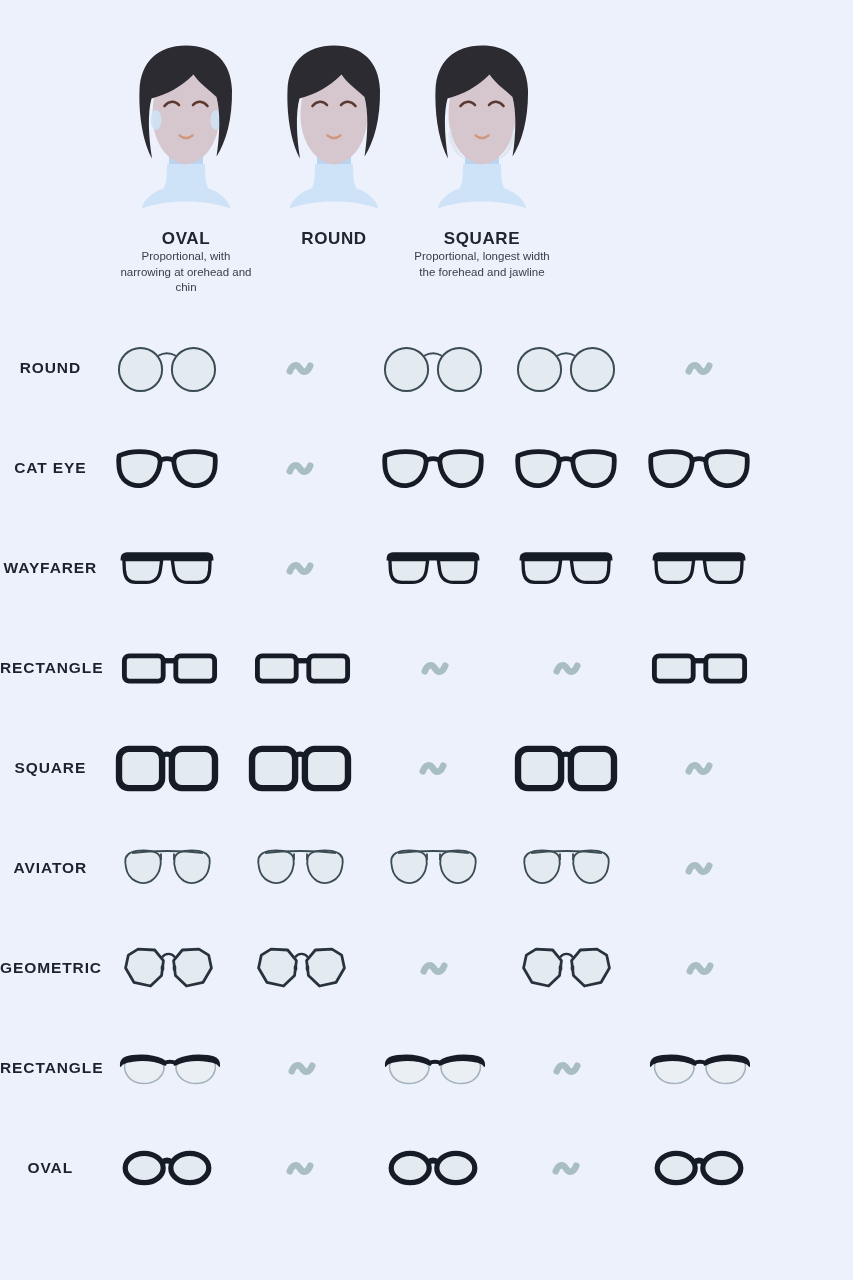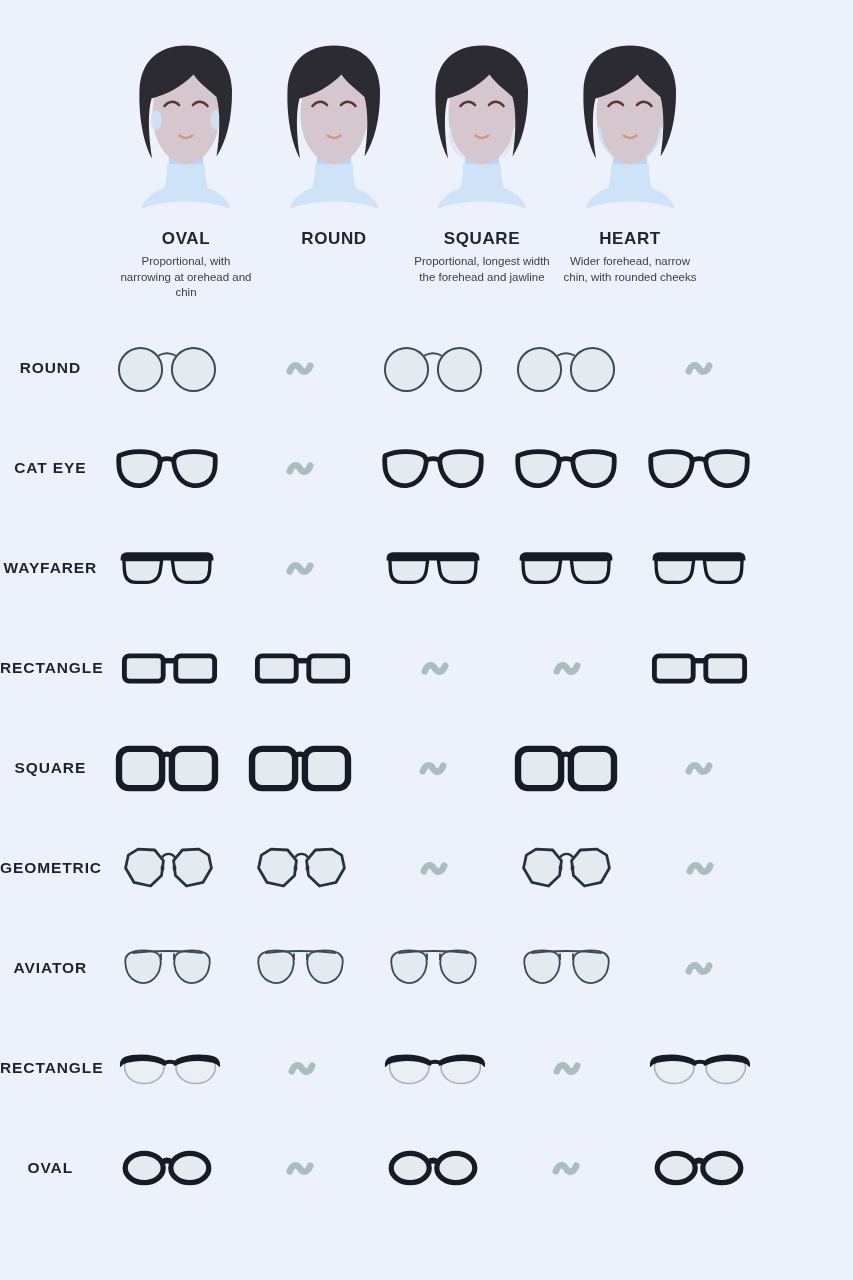--- a/index.html
+++ b/index.html
@@ -8,21 +8,21 @@
     background:#edf1fb;
     font-family:"Liberation Sans",sans-serif;
     overflow:hidden;
   }
   .board{width:766px;height:1280px}
   
   .header{display:flex;padding:40px 0 0 112px;height:278px;box-sizing:content-box}
   .face-col{width:148px;display:flex;flex-direction:column;align-items:center;text-align:center}
   .face-illu{width:122px;height:176px;flex:0 0 auto}
   .face-name{font-size:17px;font-weight:700;letter-spacing:.6px;color:#20252e;margin-top:13px}
-  .face-desc{font-size:11.5px;color:#394049;line-height:1.36;margin-top:5px;max-width:142px}
+  .face-desc{font-size:11.5px;color:#394049;line-height:1.36;max-width:142px}
   
   .grid{margin-top:0}
   .grid-row{display:flex;height:100px;align-items:center}
   .row-label{width:112px;text-align:center;font-weight:700;font-size:15.5px;letter-spacing:.9px;color:#1d232e}
   .cell{width:148px;display:flex;justify-content:center;align-items:center}
   svg{display:block}
 </style>
 </head>
 <body>
 
@@ -71,38 +71,20 @@
     </g>
 
     <path d="M61 5.5 C33 5.5 15.5 22 14.5 50 C13.5 77 18.5 103 27 118.5 C23.5 96 22.5 73 26.5 58.5 C42 54.5 56 47 68.5 34.5 C75 44 85.5 51 91.5 57 C95.5 71 95 95 91.5 116.5 C101 102 107.5 79 107 50 C106 21.5 89 5.5 61 5.5 Z" fill="#2c2b31"></path>
     <path d="M39.5 66 C44 60.5 50 60.5 54 65" stroke="#5c382f" stroke-width="2.6" fill="none" stroke-linecap="round"></path>
     <path d="M68 65 C72 60.5 78 60.5 82.5 66" stroke="#5c382f" stroke-width="2.6" fill="none" stroke-linecap="round"></path>
     <path d="M54.5 95.5 C58.5 98.5 63.5 98.5 67.5 95.5" stroke="#d0977f" stroke-width="2.4" fill="none" stroke-linecap="round"></path>
   </svg>
         <div class="face-name">SQUARE</div>
         <div class="face-desc">Proportional, longest width the forehead and jawline</div>
       </div>
-      <div class="face-col">
-        <svg class="face-illu" viewBox="0 0 122 176" xmlns="http://www.w3.org/2000/svg">
-    <path d="M44 112 L78 112 L78 140 C70 146 52 146 44 140 Z" fill="#bad4f1"></path>
-    <path d="M42 124 C42 136 41 144 39 148 C28 152 19 159 16.5 168.5 C34 162.5 48 161.5 61 161.5 C74 161.5 88 162.5 105.5 168.5 C103 159 94 152 83 148 C81 144 80 136 80 124 Z" fill="#cfe3f8"></path>
-    <path d="M27.5 75 C27.5 43 41.5 27.5 61 27.5 C80.5 27.5 94.5 43 94.5 75 C94.5 101 80.5 122.5 61 124.5 C41.5 122.5 27.5 101 27.5 75 Z" fill="#d6c7ce"></path>
-
-    <g>
-      <path d="M31 86 C32.5 101 39 113 49 119.5 C38 115 30.5 104 28.5 92 C28.8 88.5 29.6 86.8 31 86 Z" fill="#cfe3f8" opacity=".9"></path>
-      <path d="M91 86 C89.5 101 83 113 73 119.5 C84 115 91.5 104 93.5 92 C93.2 88.5 92.4 86.8 91 86 Z" fill="#cfe3f8" opacity=".9"></path>
-    </g>
-    <path d="M61 5.5 C33 5.5 15.5 22 14.5 50 C13.5 77 18.5 103 27 118.5 C23.5 96 22.5 73 26.5 58.5 C42 54.5 56 47 68.5 34.5 C75 44 85.5 51 91.5 57 C95.5 71 95 95 91.5 116.5 C101 102 107.5 79 107 50 C106 21.5 89 5.5 61 5.5 Z" fill="#2c2b31"></path>
-    <path d="M39.5 66 C44 60.5 50 60.5 54 65" stroke="#5c382f" stroke-width="2.6" fill="none" stroke-linecap="round"></path>
-    <path d="M68 65 C72 60.5 78 60.5 82.5 66" stroke="#5c382f" stroke-width="2.6" fill="none" stroke-linecap="round"></path>
-    <path d="M54.5 95.5 C58.5 98.5 63.5 98.5 67.5 95.5" stroke="#d0977f" stroke-width="2.4" fill="none" stroke-linecap="round"></path>
-  </svg>
-        <div class="face-name">HEART</div>
-        <div class="face-desc">Wider forehead, narrow chin, with rounded cheeks</div>
-      </div>
     </div>
   <div class="grid">
       <div class="grid-row">
         <div class="row-label">ROUND</div>
         <div class="cell">
           <svg width="102" height="51" viewBox="0 0 104 52" xmlns="http://www.w3.org/2000/svg">
     <circle cx="25" cy="27" r="22" fill="#e3eaf0" stroke="#3b4b54" stroke-width="2"></circle>
     <circle cx="79" cy="27" r="22" fill="#e3eaf0" stroke="#3b4b54" stroke-width="2"></circle>
     <path d="M43 13 Q52 8 61 13" fill="none" stroke="#3b4b54" stroke-width="2"></path>
   </svg>
@@ -257,20 +239,60 @@
         <div class="cell">
           <svg width="28" height="17" viewBox="0 0 30 18" xmlns="http://www.w3.org/2000/svg">
     <path d="M4 12 C7 4 12 4 15 9 C18 14 23 14 26 6" stroke="#a8bec0" stroke-width="7" fill="none" stroke-linecap="round"></path>
   </svg>
         </div>
         <div class="cell">
           <svg width="104" height="47" viewBox="0 0 106 48" xmlns="http://www.w3.org/2000/svg">
     <rect x="4" y="4" width="44" height="40" rx="10" fill="#e3eaf0" stroke="#151c26" stroke-width="6.5"></rect>
     <rect x="58" y="4" width="44" height="40" rx="10" fill="#e3eaf0" stroke="#151c26" stroke-width="6.5"></rect>
     <path d="M48 12 C50.5 8.5 55.5 8.5 58 12" fill="none" stroke="#151c26" stroke-width="5.5"></path>
+  </svg>
+        </div>
+        <div class="cell">
+          <svg width="28" height="17" viewBox="0 0 30 18" xmlns="http://www.w3.org/2000/svg">
+    <path d="M4 12 C7 4 12 4 15 9 C18 14 23 14 26 6" stroke="#a8bec0" stroke-width="7" fill="none" stroke-linecap="round"></path>
+  </svg>
+        </div>
+      </div>
+      <div class="grid-row">
+        <div class="row-label">AVIATOR</div>
+        <div class="cell">
+          <svg width="97" height="43" viewBox="0 0 104 46" xmlns="http://www.w3.org/2000/svg">
+    <path d="M7 12 C9 6 16 3.5 26 3.5 C36 3.5 43 6 44.5 12 C46 20 43 31 34 36.5 C24 42 10 36 7.5 22 C6.6 18 6.4 15 7 12 Z" fill="#e3eaf0" stroke="#3b4b54" stroke-width="2"></path>
+    <path d="M97 12 C95 6 88 3.5 78 3.5 C68 3.5 61 6 59.5 12 C58 20 61 31 70 36.5 C80 42 94 36 96.5 22 C97.4 18 97.6 15 97 12 Z" fill="#e3eaf0" stroke="#3b4b54" stroke-width="2"></path>
+    <path d="M14 6.5 C35 3.5 69 3.5 90 6.5" fill="none" stroke="#3b4b54" stroke-width="2"></path>
+    <path d="M45 7 L45 14 M59 7 L59 14" stroke="#3b4b54" stroke-width="2"></path>
+  </svg>
+        </div>
+        <div class="cell">
+          <svg width="97" height="43" viewBox="0 0 104 46" xmlns="http://www.w3.org/2000/svg">
+    <path d="M7 12 C9 6 16 3.5 26 3.5 C36 3.5 43 6 44.5 12 C46 20 43 31 34 36.5 C24 42 10 36 7.5 22 C6.6 18 6.4 15 7 12 Z" fill="#e3eaf0" stroke="#3b4b54" stroke-width="2"></path>
+    <path d="M97 12 C95 6 88 3.5 78 3.5 C68 3.5 61 6 59.5 12 C58 20 61 31 70 36.5 C80 42 94 36 96.5 22 C97.4 18 97.6 15 97 12 Z" fill="#e3eaf0" stroke="#3b4b54" stroke-width="2"></path>
+    <path d="M14 6.5 C35 3.5 69 3.5 90 6.5" fill="none" stroke="#3b4b54" stroke-width="2"></path>
+    <path d="M45 7 L45 14 M59 7 L59 14" stroke="#3b4b54" stroke-width="2"></path>
+  </svg>
+        </div>
+        <div class="cell">
+          <svg width="97" height="43" viewBox="0 0 104 46" xmlns="http://www.w3.org/2000/svg">
+    <path d="M7 12 C9 6 16 3.5 26 3.5 C36 3.5 43 6 44.5 12 C46 20 43 31 34 36.5 C24 42 10 36 7.5 22 C6.6 18 6.4 15 7 12 Z" fill="#e3eaf0" stroke="#3b4b54" stroke-width="2"></path>
+    <path d="M97 12 C95 6 88 3.5 78 3.5 C68 3.5 61 6 59.5 12 C58 20 61 31 70 36.5 C80 42 94 36 96.5 22 C97.4 18 97.6 15 97 12 Z" fill="#e3eaf0" stroke="#3b4b54" stroke-width="2"></path>
+    <path d="M14 6.5 C35 3.5 69 3.5 90 6.5" fill="none" stroke="#3b4b54" stroke-width="2"></path>
+    <path d="M45 7 L45 14 M59 7 L59 14" stroke="#3b4b54" stroke-width="2"></path>
+  </svg>
+        </div>
+        <div class="cell">
+          <svg width="97" height="43" viewBox="0 0 104 46" xmlns="http://www.w3.org/2000/svg">
+    <path d="M7 12 C9 6 16 3.5 26 3.5 C36 3.5 43 6 44.5 12 C46 20 43 31 34 36.5 C24 42 10 36 7.5 22 C6.6 18 6.4 15 7 12 Z" fill="#e3eaf0" stroke="#3b4b54" stroke-width="2"></path>
+    <path d="M97 12 C95 6 88 3.5 78 3.5 C68 3.5 61 6 59.5 12 C58 20 61 31 70 36.5 C80 42 94 36 96.5 22 C97.4 18 97.6 15 97 12 Z" fill="#e3eaf0" stroke="#3b4b54" stroke-width="2"></path>
+    <path d="M14 6.5 C35 3.5 69 3.5 90 6.5" fill="none" stroke="#3b4b54" stroke-width="2"></path>
+    <path d="M45 7 L45 14 M59 7 L59 14" stroke="#3b4b54" stroke-width="2"></path>
   </svg>
         </div>
         <div class="cell">
           <svg width="28" height="17" viewBox="0 0 30 18" xmlns="http://www.w3.org/2000/svg">
     <path d="M4 12 C7 4 12 4 15 9 C18 14 23 14 26 6" stroke="#a8bec0" stroke-width="7" fill="none" stroke-linecap="round"></path>
   </svg>
         </div>
       </div>
       <div class="grid-row">
         <div class="row-label">GEOMETRIC</div>
@@ -306,60 +328,20 @@
     <ellipse cx="58.5" cy="26" rx="2" ry="3.2" fill="#27323c"></ellipse>
   </svg>
         </div>
         <div class="cell">
           <svg width="28" height="17" viewBox="0 0 30 18" xmlns="http://www.w3.org/2000/svg">
     <path d="M4 12 C7 4 12 4 15 9 C18 14 23 14 26 6" stroke="#a8bec0" stroke-width="7" fill="none" stroke-linecap="round"></path>
   </svg>
         </div>
       </div>
       <div class="grid-row">
-        <div class="row-label">AVIATOR</div>
-        <div class="cell">
-          <svg width="97" height="43" viewBox="0 0 104 46" xmlns="http://www.w3.org/2000/svg">
-    <path d="M7 12 C9 6 16 3.5 26 3.5 C36 3.5 43 6 44.5 12 C46 20 43 31 34 36.5 C24 42 10 36 7.5 22 C6.6 18 6.4 15 7 12 Z" fill="#e3eaf0" stroke="#3b4b54" stroke-width="2"></path>
-    <path d="M97 12 C95 6 88 3.5 78 3.5 C68 3.5 61 6 59.5 12 C58 20 61 31 70 36.5 C80 42 94 36 96.5 22 C97.4 18 97.6 15 97 12 Z" fill="#e3eaf0" stroke="#3b4b54" stroke-width="2"></path>
-    <path d="M14 6.5 C35 3.5 69 3.5 90 6.5" fill="none" stroke="#3b4b54" stroke-width="2"></path>
-    <path d="M45 7 L45 14 M59 7 L59 14" stroke="#3b4b54" stroke-width="2"></path>
-  </svg>
-        </div>
-        <div class="cell">
-          <svg width="97" height="43" viewBox="0 0 104 46" xmlns="http://www.w3.org/2000/svg">
-    <path d="M7 12 C9 6 16 3.5 26 3.5 C36 3.5 43 6 44.5 12 C46 20 43 31 34 36.5 C24 42 10 36 7.5 22 C6.6 18 6.4 15 7 12 Z" fill="#e3eaf0" stroke="#3b4b54" stroke-width="2"></path>
-    <path d="M97 12 C95 6 88 3.5 78 3.5 C68 3.5 61 6 59.5 12 C58 20 61 31 70 36.5 C80 42 94 36 96.5 22 C97.4 18 97.6 15 97 12 Z" fill="#e3eaf0" stroke="#3b4b54" stroke-width="2"></path>
-    <path d="M14 6.5 C35 3.5 69 3.5 90 6.5" fill="none" stroke="#3b4b54" stroke-width="2"></path>
-    <path d="M45 7 L45 14 M59 7 L59 14" stroke="#3b4b54" stroke-width="2"></path>
-  </svg>
-        </div>
-        <div class="cell">
-          <svg width="97" height="43" viewBox="0 0 104 46" xmlns="http://www.w3.org/2000/svg">
-    <path d="M7 12 C9 6 16 3.5 26 3.5 C36 3.5 43 6 44.5 12 C46 20 43 31 34 36.5 C24 42 10 36 7.5 22 C6.6 18 6.4 15 7 12 Z" fill="#e3eaf0" stroke="#3b4b54" stroke-width="2"></path>
-    <path d="M97 12 C95 6 88 3.5 78 3.5 C68 3.5 61 6 59.5 12 C58 20 61 31 70 36.5 C80 42 94 36 96.5 22 C97.4 18 97.6 15 97 12 Z" fill="#e3eaf0" stroke="#3b4b54" stroke-width="2"></path>
-    <path d="M14 6.5 C35 3.5 69 3.5 90 6.5" fill="none" stroke="#3b4b54" stroke-width="2"></path>
-    <path d="M45 7 L45 14 M59 7 L59 14" stroke="#3b4b54" stroke-width="2"></path>
-  </svg>
-        </div>
-        <div class="cell">
-          <svg width="97" height="43" viewBox="0 0 104 46" xmlns="http://www.w3.org/2000/svg">
-    <path d="M7 12 C9 6 16 3.5 26 3.5 C36 3.5 43 6 44.5 12 C46 20 43 31 34 36.5 C24 42 10 36 7.5 22 C6.6 18 6.4 15 7 12 Z" fill="#e3eaf0" stroke="#3b4b54" stroke-width="2"></path>
-    <path d="M97 12 C95 6 88 3.5 78 3.5 C68 3.5 61 6 59.5 12 C58 20 61 31 70 36.5 C80 42 94 36 96.5 22 C97.4 18 97.6 15 97 12 Z" fill="#e3eaf0" stroke="#3b4b54" stroke-width="2"></path>
-    <path d="M14 6.5 C35 3.5 69 3.5 90 6.5" fill="none" stroke="#3b4b54" stroke-width="2"></path>
-    <path d="M45 7 L45 14 M59 7 L59 14" stroke="#3b4b54" stroke-width="2"></path>
-  </svg>
-        </div>
-        <div class="cell">
-          <svg width="28" height="17" viewBox="0 0 30 18" xmlns="http://www.w3.org/2000/svg">
-    <path d="M4 12 C7 4 12 4 15 9 C18 14 23 14 26 6" stroke="#a8bec0" stroke-width="7" fill="none" stroke-linecap="round"></path>
-  </svg>
-        </div>
-      </div>
-      <div class="grid-row">
         <div class="row-label">RECTANGLE</div>
         <div class="cell">
           <svg width="104" height="35" viewBox="0 0 106 36" xmlns="http://www.w3.org/2000/svg">
     <path d="M7 12 C16 8 32 8 43 12 C46.5 13.5 47.5 16 46.5 20 C44 28.5 36 33.5 26 33.5 C15.5 33.5 8.5 27.5 6.5 19 C6 16 6.2 13.5 7 12 Z" fill="#e9eff3" stroke="#a3b2bc" stroke-width="1.6"></path>
     <path d="M99 12 C90 8 74 8 63 12 C59.5 13.5 58.5 16 59.5 20 C62 28.5 70 33.5 80 33.5 C90.5 33.5 97.5 27.5 99.5 19 C100 16 99.8 13.5 99 12 Z" fill="#e9eff3" stroke="#a3b2bc" stroke-width="1.6"></path>
     <path d="M1.5 15 C1 7.5 7 5 14 4.2 C27 2.6 38 4.4 45.5 8 C48.5 9.4 49.5 11.5 49.3 13.8 C49.2 15 48.4 15.6 47.2 15 C38 10.5 26 9.5 15 11 C8 12 4 13.5 2.6 16.2 C2 17 1.6 16.4 1.5 15 Z" fill="#151c26"></path>
     <path d="M104.5 15 C105 7.5 99 5 92 4.2 C79 2.6 68 4.4 60.5 8 C57.5 9.4 56.5 11.5 56.7 13.8 C56.8 15 57.6 15.6 58.8 15 C68 10.5 80 9.5 91 11 C98 12 102 13.5 103.4 16.2 C104 17 104.4 16.4 104.5 15 Z" fill="#151c26"></path>
     <path d="M47 12.5 C50 10.5 56 10.5 59 12.5" fill="none" stroke="#151c26" stroke-width="4"></path>
   </svg>
         </div>

